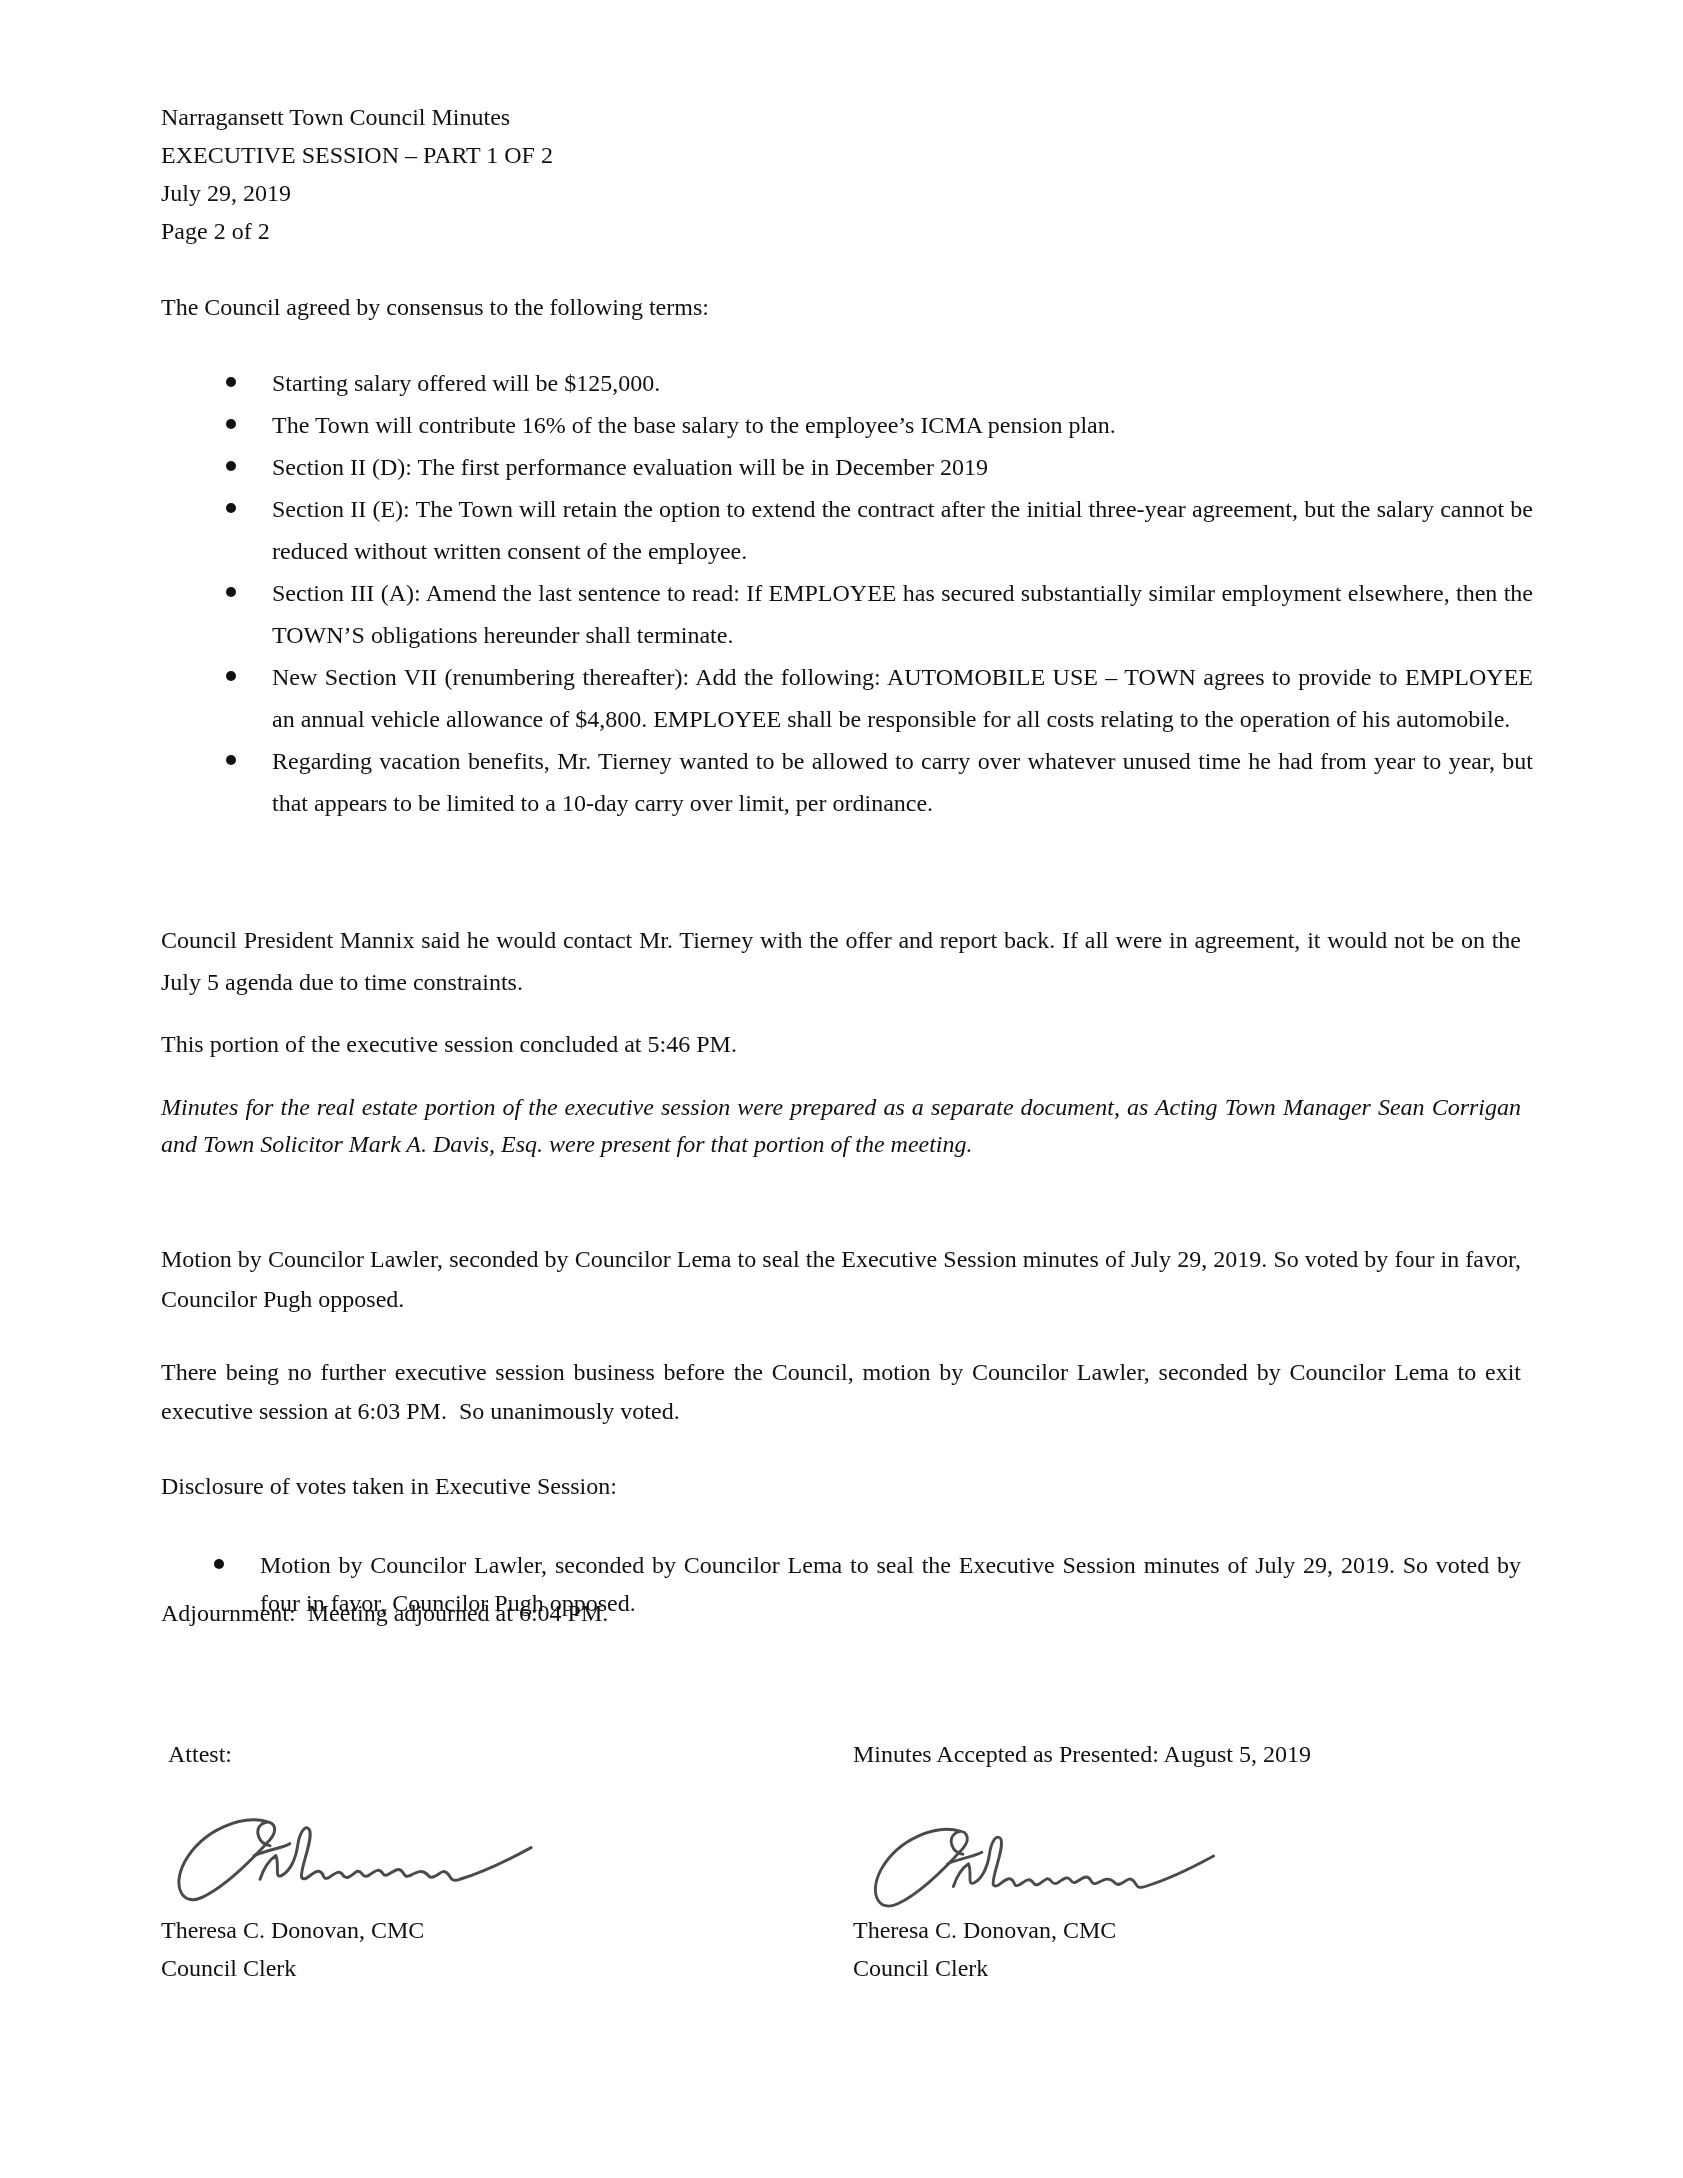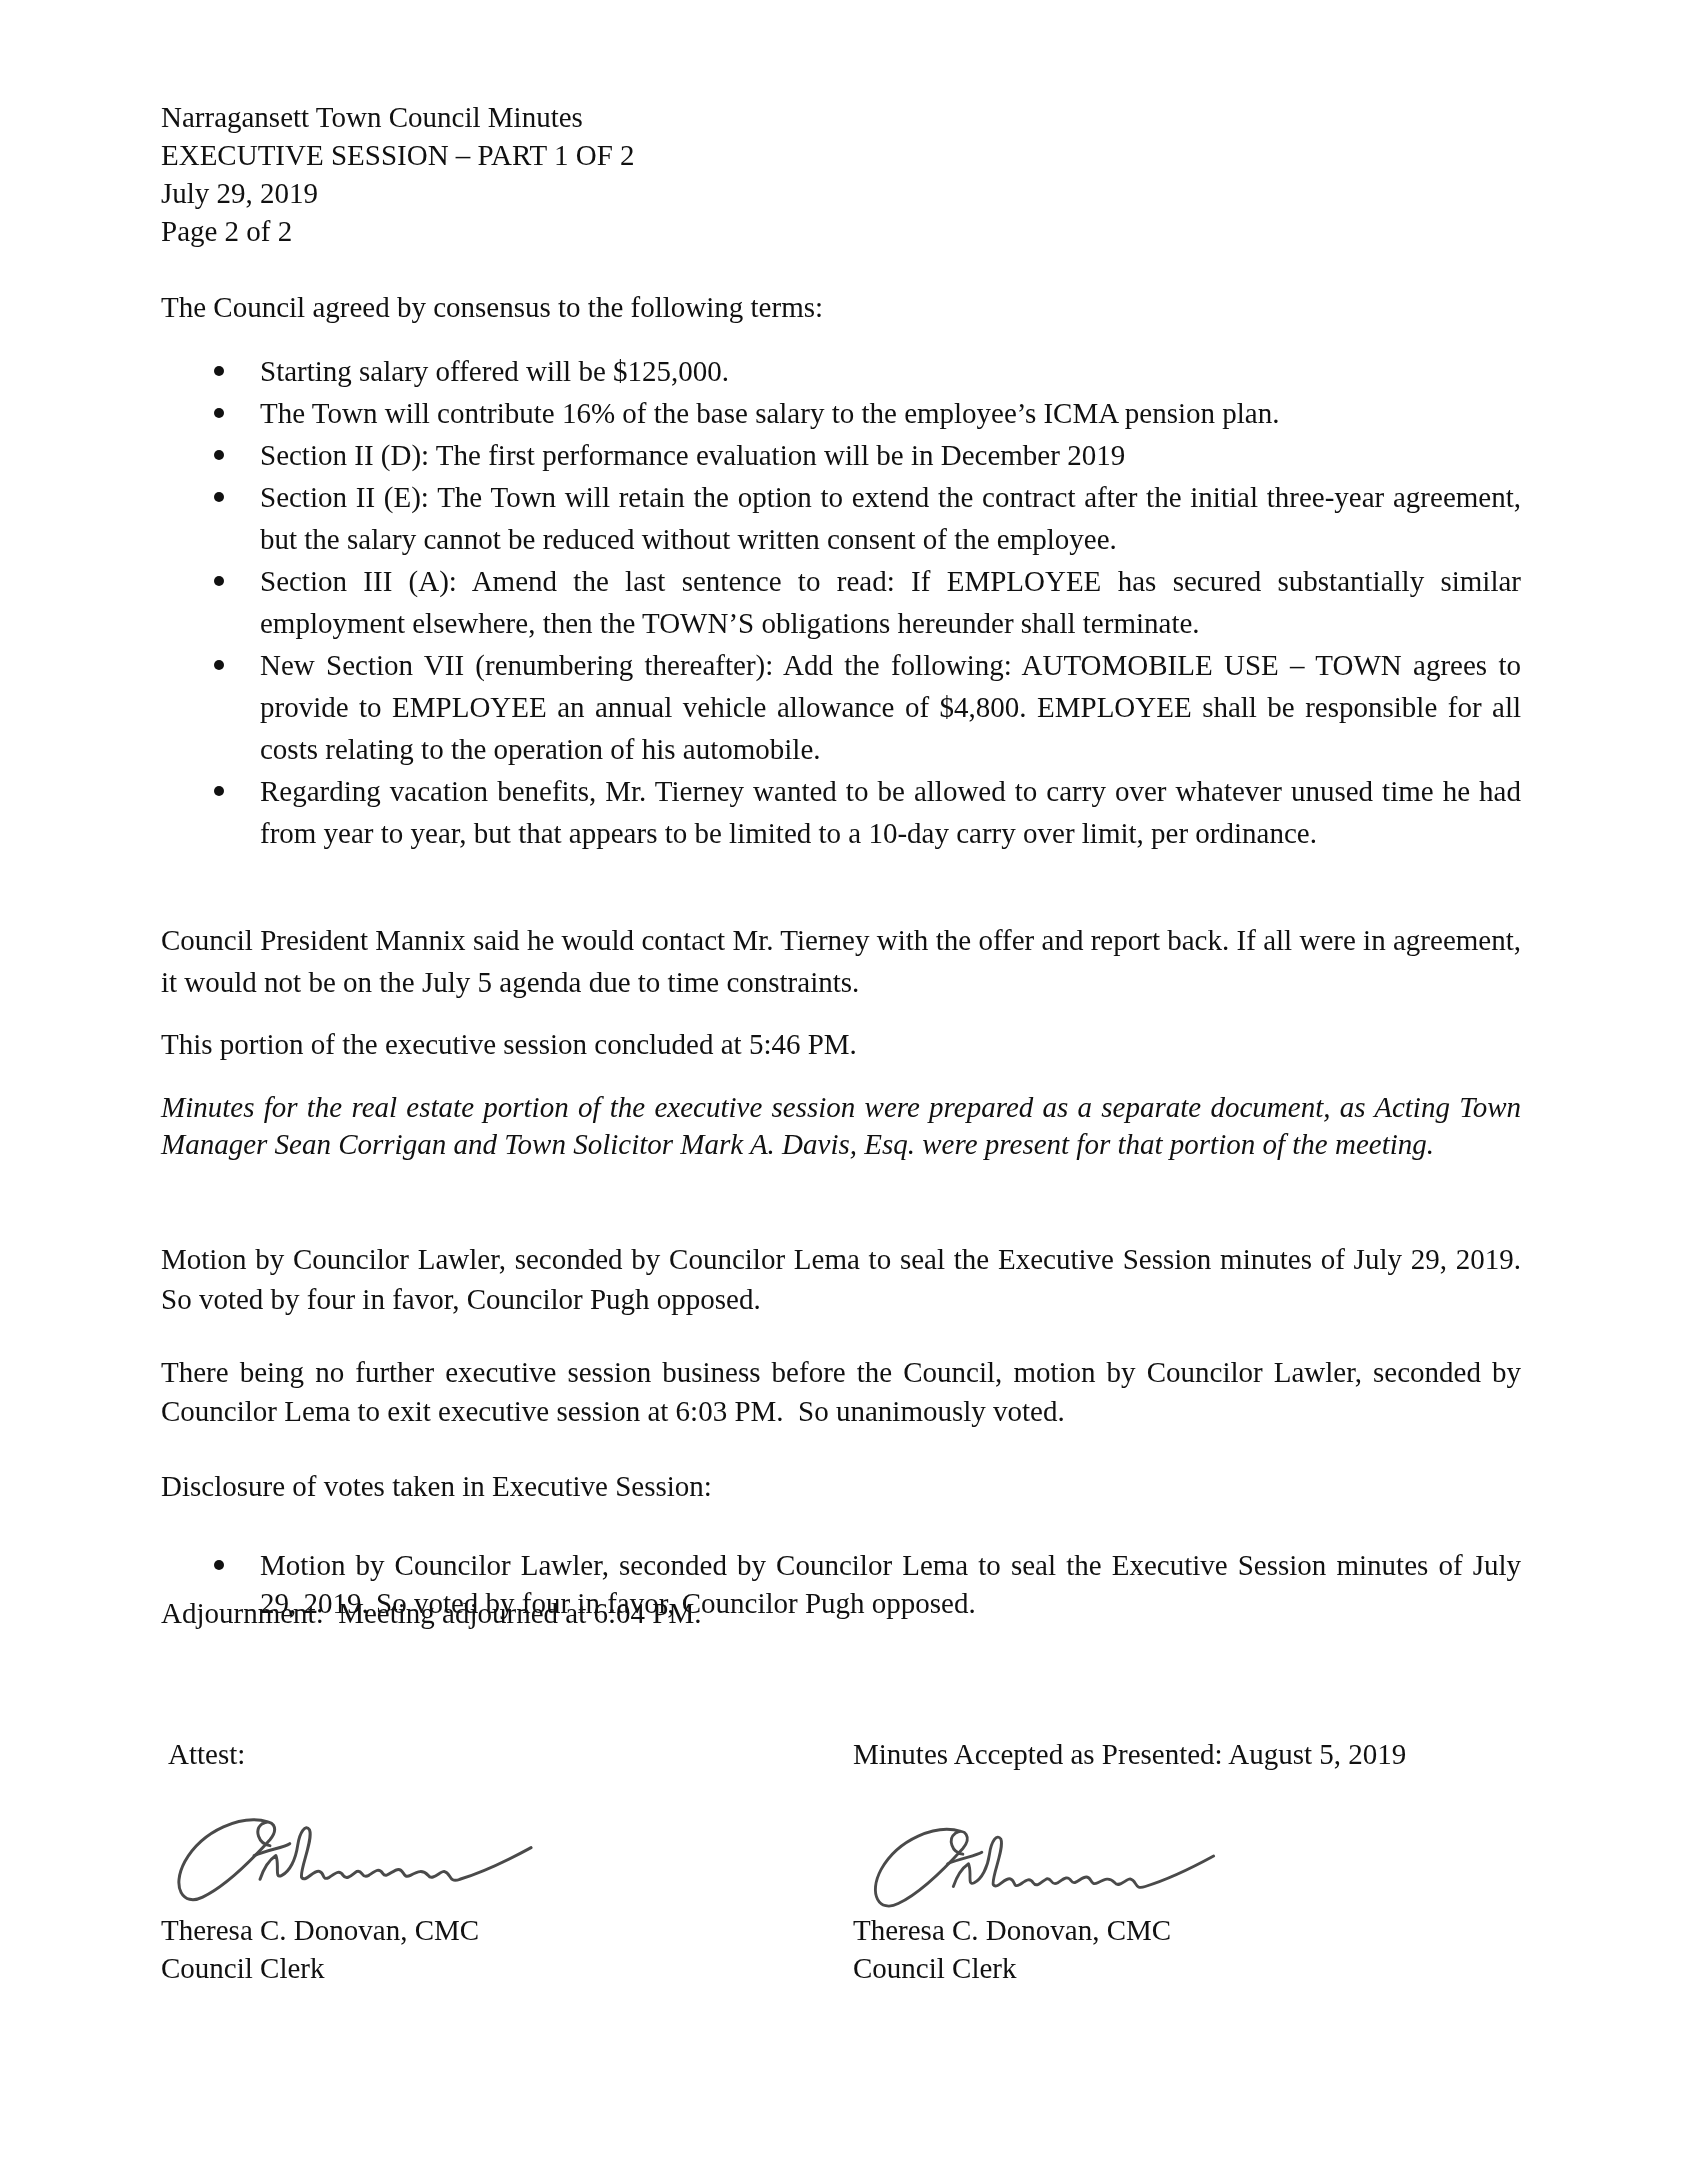--- a/index.html
+++ b/index.html
@@ -1,27 +1,27 @@
 <!DOCTYPE html>
 <html><head>
 <meta charset="utf-8">
 <style>
   html, body { margin: 0; padding: 0; background: #ffffff; }
   body { width: 1683px; height: 2178px; position: relative; overflow: hidden; }
   .page {
     position: absolute; left: 0; top: 0; width: 1683px; height: 2178px; background: #ffffff;
-    font-family: "Liberation Serif", "DejaVu Serif", serif; font-size: 29px; color: #111111;
+    font-family: "Liberation Serif", "DejaVu Serif", serif; font-size: 24px; color: #111111;
   }
   .blk { position: absolute; left: 161px; width: 1360px; margin: 0; }
   .header { top: 98px; line-height: 38px; }
   .header div { white-space: nowrap; }
   .just { text-align: justify; }
   .intro { top: 287px; line-height: 41px; }
   ul.terms {
-    position: absolute; left: 161px; top: 350px; width: 1360px; margin: 0; padding: 0;
+    position: absolute; left: 161px; top: 350px; width: 1360px; margin: 12px; padding: 0;
     list-style: none; line-height: 42px;
   }
   ul.terms li, ul.disclosure li { position: relative; padding-left: 99px; text-align: justify; }
   .bullet {
     position: absolute; left: 51px; top: 0; width: 14px; text-align: center;
   }
   .bullet::before {
     content: ""; display: inline-block; width: 10px; height: 10px; border-radius: 50%;
     background: #111111; vertical-align: middle; position: relative; top: -3px;
   }

